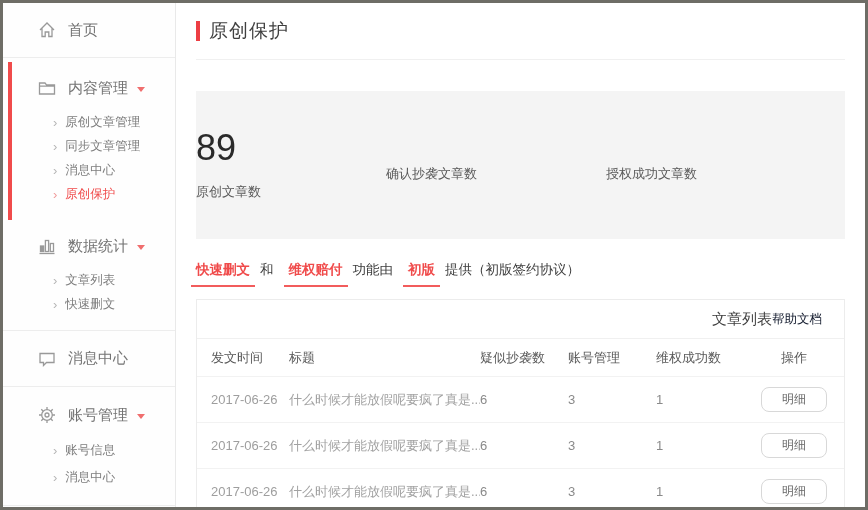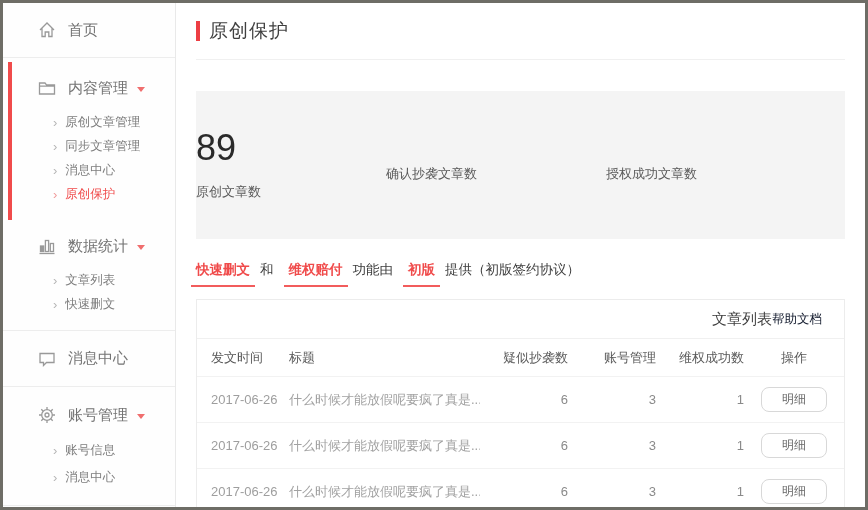--- a/index.html
+++ b/index.html
@@ -62,21 +62,21 @@
                 justify-content:flex-end; padding:0 22px 0 16px;
                 border-bottom:1px solid #f0f0f0; }
   .panel-title { font-size:15px; color:#404040; }
   .help-link { font-size:12.5px; color:#0f172a; cursor:pointer; }
 
   .t-head, .t-row { display:flex; align-items:center; border-bottom:1px solid #f2f2f2; }
   .t-head { height:38px; font-size:13px; color:#595959; }
   .t-row { height:46px; font-size:13px; }
   .col-date { width:78px; margin-left:14px; }
   .col-title { flex:1; padding-right:6px; white-space:nowrap; overflow:hidden; }
-  .col-num { width:88px; text-align:right; }
+  .col-num { width:88px; text-align:left; }
   .col-action { width:100px; text-align:center; }
   .t-row .col-date { color:#9e9e9e; }
   .t-row .col-title { color:#a2a2a2; }
   .t-row .col-num { color:#8a8a8a; }
   .detail-btn { display:inline-block; border:1px solid #d8d8d8; border-radius:8px;
                 background:#fff; padding:3px 20px; font-size:12px; color:#666;
                 cursor:pointer; }
 </style>
 </head>
 <body>

